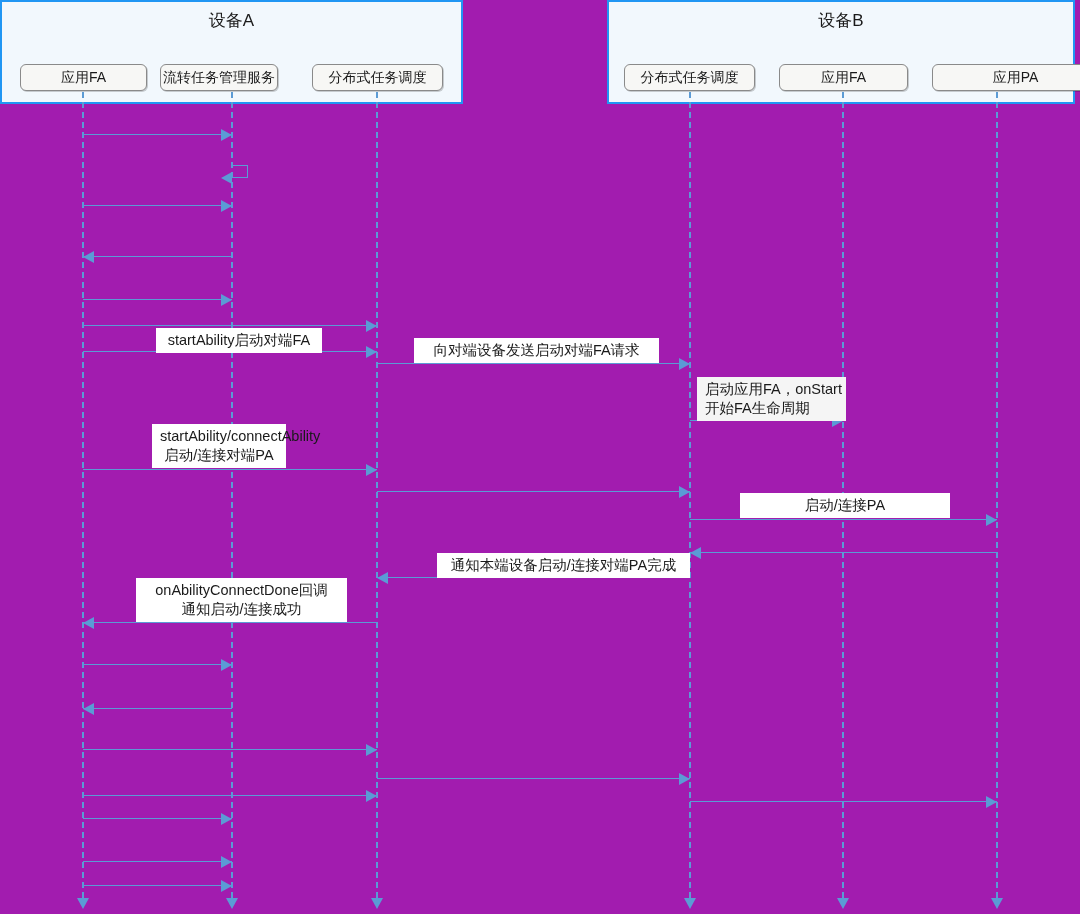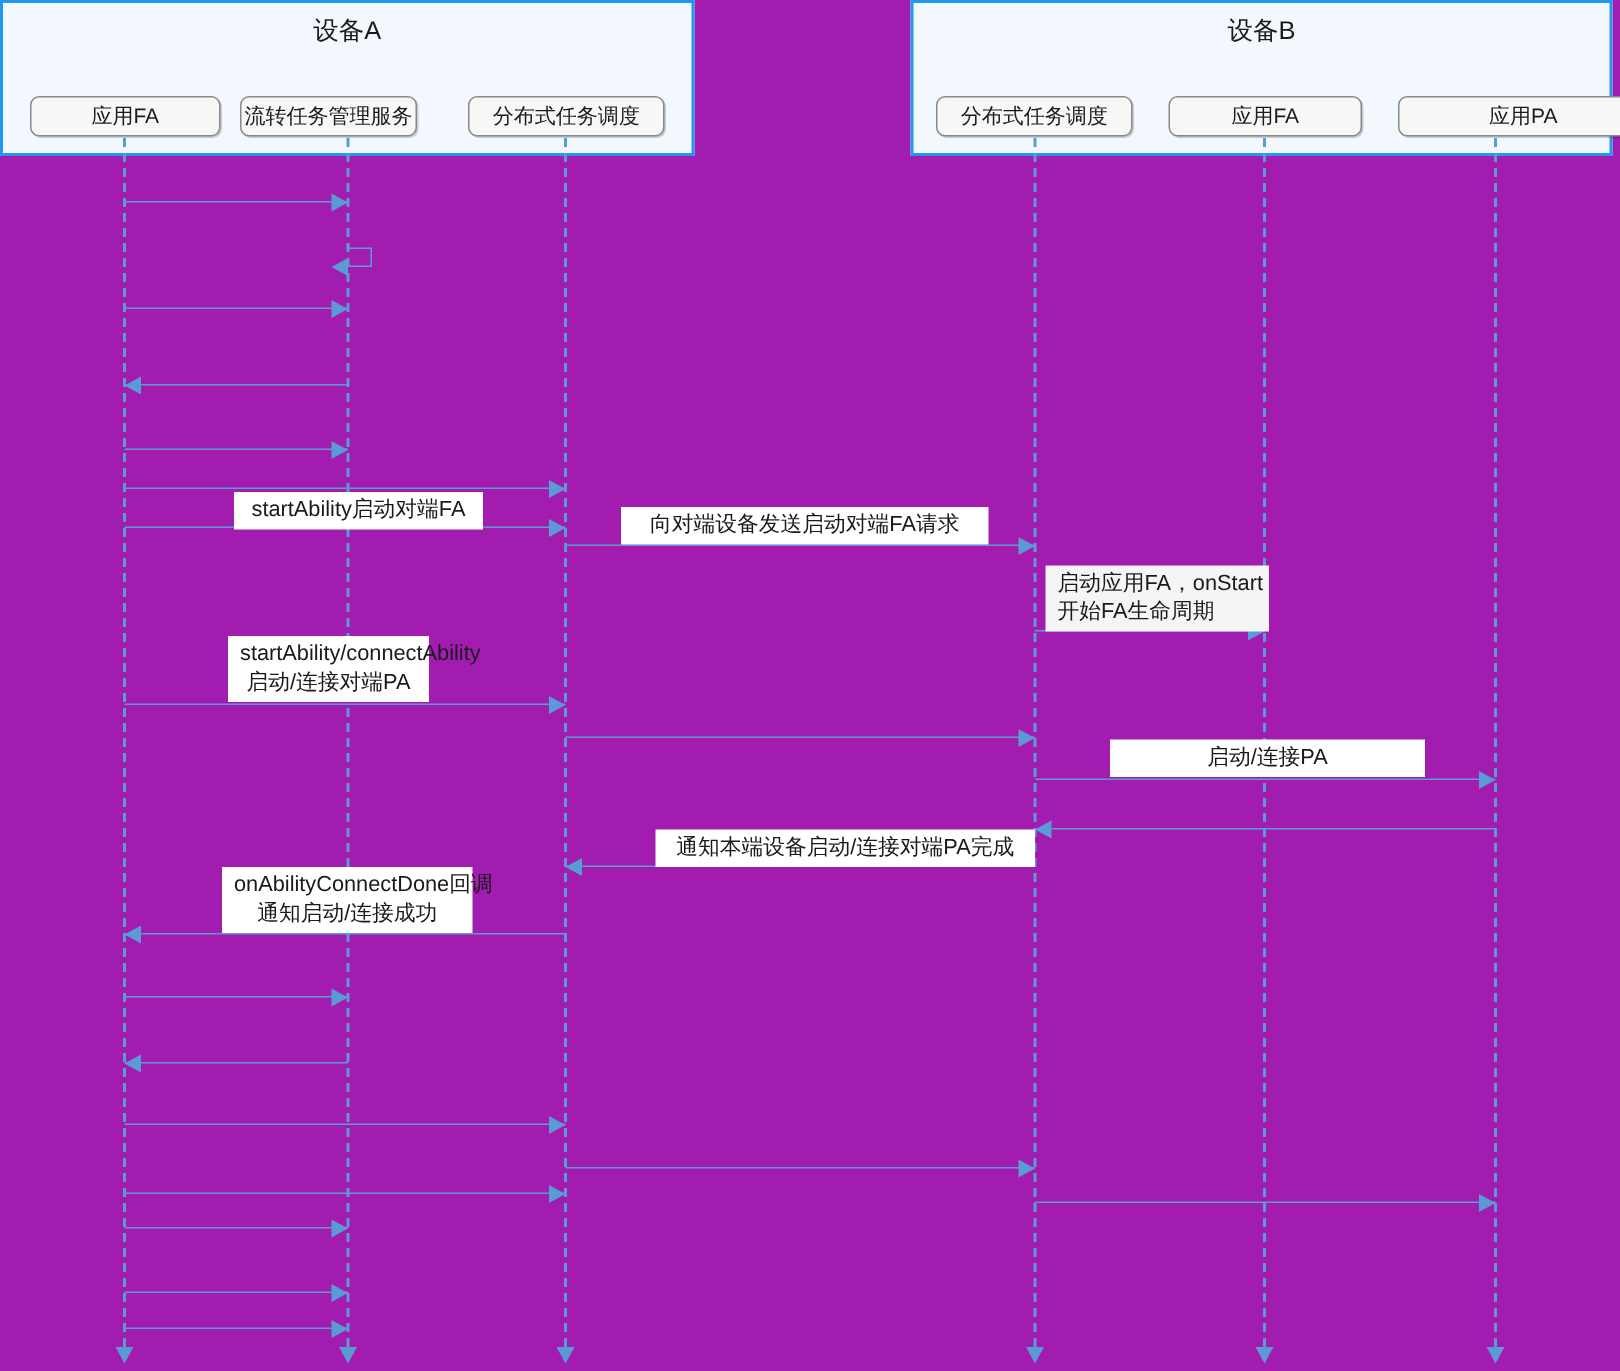--- a/index.html
+++ b/index.html
@@ -170,21 +170,21 @@
     <div class="msg-line" style="left: 690px; top: 519px; width: 307px;"></div>
     <div class="arrow-right" style="left: 986px; top: 514px;"></div>
     <div class="msg-label" style="left: 740px; top: 493px; width: 210px;">启动/连接PA</div>
     <div class="msg-line" style="left: 690px; top: 552px; width: 307px;"></div>
     <div class="arrow-left" style="left: 690px; top: 547px;"></div>
     <div class="msg-line" style="left: 377px; top: 577px; width: 313px;"></div>
     <div class="arrow-left" style="left: 377px; top: 572px;"></div>
     <div class="msg-label" style="left: 412px; top: 553px; width: 253px; margin-left: 25px;">通知本端设备启动/连接对端PA完成</div>
     <div class="msg-line" style="left: 83px; top: 622px; width: 294px;"></div>
     <div class="arrow-left" style="left: 83px; top: 617px;"></div>
-    <div class="msg-label" style="left: 148px; top: 578px; width: 167px;">onAbilityConnectDone回调
+    <div class="msg-label" style="left: 136px; top: 578px; width: 211px;">onAbilityConnectDone回调
 通知启动/连接成功</div>
     <div class="msg-line" style="left: 83px; top: 664px; width: 149px;"></div>
     <div class="arrow-right" style="left: 221px; top: 659px;"></div>
     <div class="msg-line" style="left: 83px; top: 708px; width: 149px;"></div>
     <div class="arrow-left" style="left: 83px; top: 703px;"></div>
     <div class="msg-line" style="left: 83px; top: 749px; width: 294px;"></div>
     <div class="arrow-right" style="left: 366px; top: 744px;"></div>
     <div class="msg-line" style="left: 377px; top: 778px; width: 313px;"></div>
     <div class="arrow-right" style="left: 679px; top: 773px;"></div>
     <div class="msg-line" style="left: 83px; top: 795px; width: 294px;"></div>

